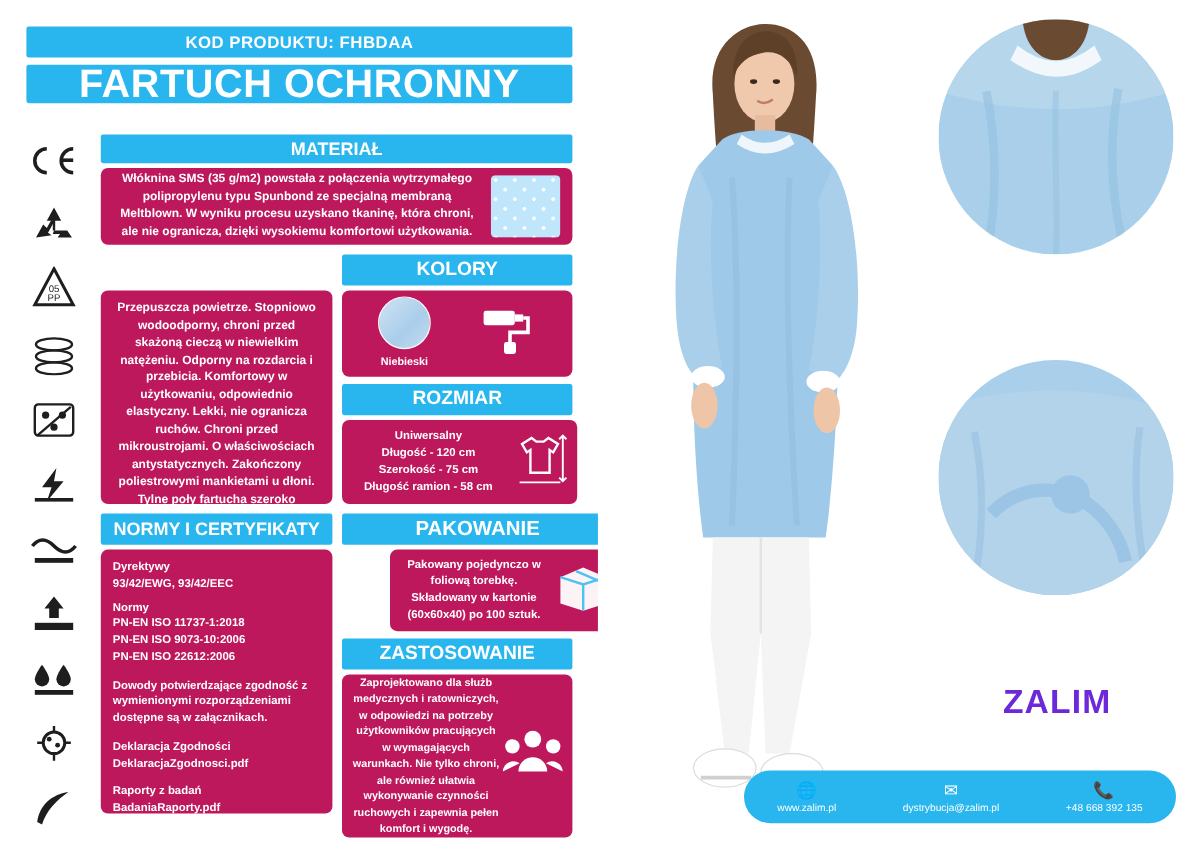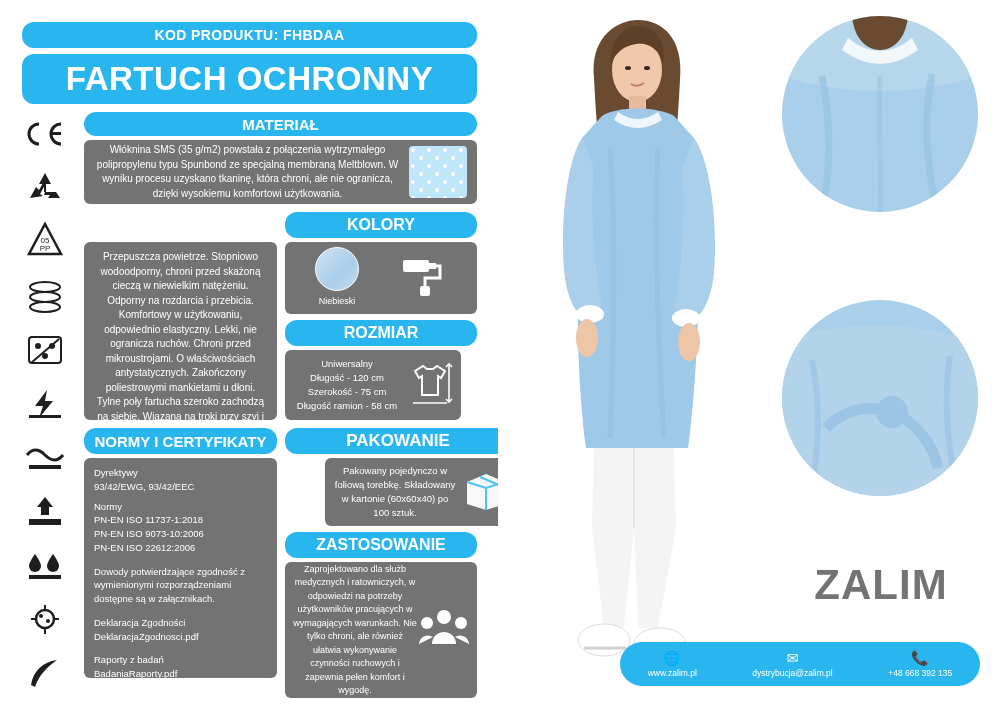--- a/index.html
+++ b/index.html
@@ -13,40 +13,41 @@
     position:relative;
   }
   .sheet { position:absolute; inset:0; }
 
   
   .band {
     background:#29b6ee;
     color:#ffffff;
     text-align:right;
     font-weight:bold;
-    border-radius:12px;
+    border-radius:2px;
     display:flex; align-items:center; justify-content:center;
   }
   .panel {
-    background:#737373;
+    background:#be185d;
     color:#ffffff;
     border-radius:6px;
     text-align:center;
     font-size:10px;
     line-height:1.45;
     padding:8px 10px;
+    font-weight:bold;
   }
 
   
   .code-band {
     position:absolute; left:22px; top:22px; width:455px; height:26px;
     font-size:14px; letter-spacing:.4px;
   }
   .title-band {
-    position:absolute; left:22px; top:54px; width:455px; height:50px;
+    position:absolute; left:22px; top:54px; width:455px; height:32px;
     font-size:33px; letter-spacing:.5px;
   }
 
   
   .icon-col {
     position:absolute; left:22px; top:112px; width:52px;
     display:flex; flex-direction:column; align-items:flex-start; gap:10px;
   }
   .ico {
     width:46px; height:44px;
@@ -101,21 +102,21 @@
   }
   .color-name { font-size:9px; margin-top:4px; color:#ffffff; }
   .roller { color:#ffffff; }
 
   
   .rozmiar-head {
     position:absolute; left:285px; top:320px; width:192px; height:26px;
     font-size:16px;
   }
   .rozmiar-body {
-    position:absolute; left:285px; top:350px; width:176px; height:70px;
+    position:absolute; left:285px; top:350px; width:196px; height:70px;
     display:flex; align-items:center; gap:6px;
     padding:18px 8px;
   }
   .rozmiar-text { flex:1; font-size:9.5px; line-height:1.5; }
 
   
   .normy-head {
     position:absolute; left:84px; top:428px; width:193px; height:26px;
     font-size:15px;
   }
@@ -160,21 +161,21 @@
   .circle {
     position:absolute; border-radius:50%; overflow:hidden;
     box-shadow:0 0 0 1px #eaf6fd inset;
   }
   .circle-top { left:782px; top:16px; width:196px; height:196px; }
   .circle-bot { left:782px; top:300px; width:196px; height:196px; }
 
   
   .logo {
     position:absolute; left:786px; top:560px; width:190px; height:50px;
-    font-size:42px; font-weight:bold; color:#737373; letter-spacing:1px;
+    font-size:28px; font-weight:bold; color:#6d28d9; letter-spacing:1px;
     text-align:center; line-height:50px;
   }
 
   
   .footer {
     position:absolute; left:620px; top:642px; width:360px; height:44px;
     background:#29b6ee; border-radius:22px;
     display:flex; align-items:center; justify-content:space-around;
     color:#ffffff; font-size:8.5px;
   }

